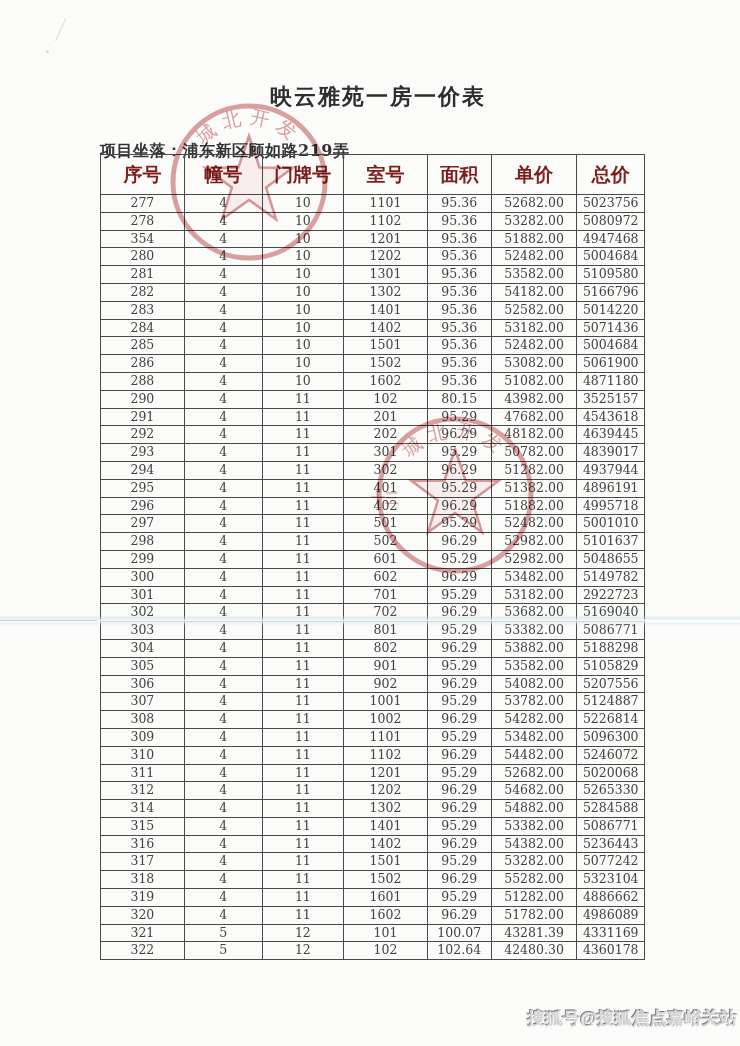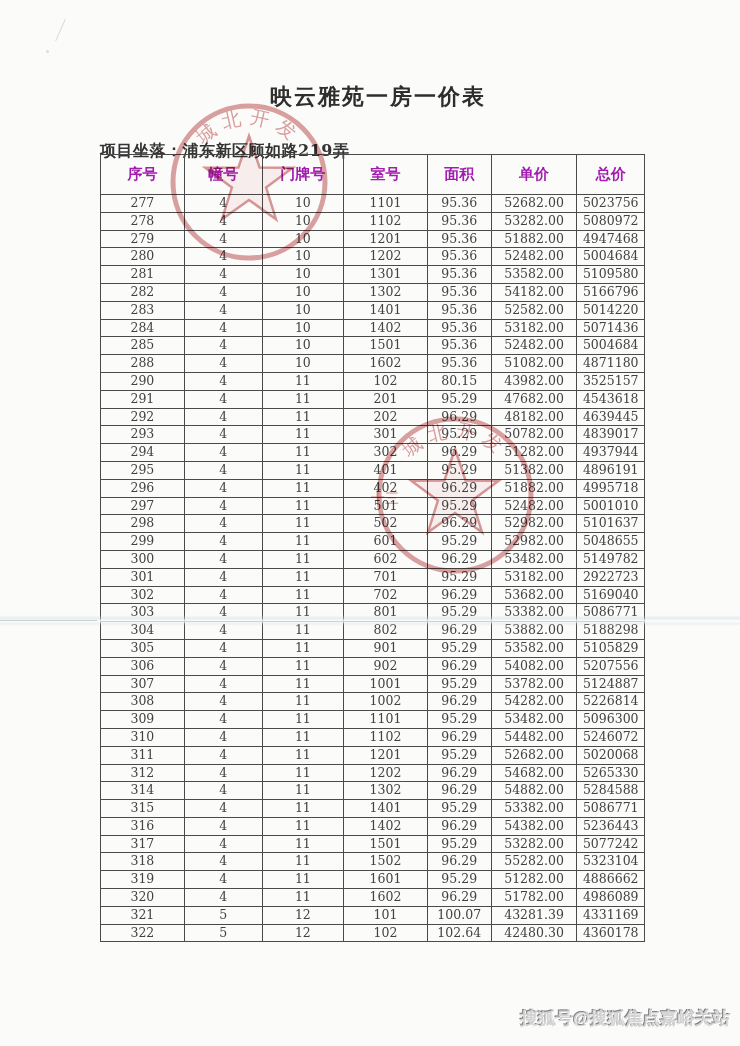--- a/index.html
+++ b/index.html
@@ -24,21 +24,21 @@
     border-collapse:collapse;table-layout:fixed;
     background:transparent;
   }
   table.price th, table.price td{
     border:1px solid #4a4a4a;
     text-align:center;vertical-align:middle;
     overflow:hidden;white-space:nowrap;
     padding:0;
   }
   table.price th{
-    height:39px;font-size:15px;font-weight:700;color:#a21caf;
+    height:39px;font-size:19px;font-weight:700;color:#7f1d1d;
   }
   table.price td{
     height:16.8px;line-height:16.8px;font-size:12.5px;color:#424242;
   }
   col.c1{width:15.4%}col.c2{width:14.3%}col.c3{width:15.0%}
   col.c4{width:15.4%}col.c5{width:11.7%}col.c6{width:15.8%}col.c7{width:12.4%}
 
   .stamp{
     position:absolute;width:170px;height:170px;
     mix-blend-mode:multiply;filter:blur(0.6px);
@@ -65,21 +65,21 @@
     position:absolute;left:60px;top:18px;width:1px;height:24px;
     background:rgba(150,150,150,0.30);transform:rotate(24deg);
     pointer-events:none;
   }
   .artifact-dot{
     position:absolute;left:46px;top:50px;width:3px;height:3px;
     border-radius:50%;background:rgba(150,150,150,0.30);
     pointer-events:none;
   }
   .watermark{
-    position:absolute;top:1007px;right:10px;
+    position:absolute;top:1007px;right:3px;
     font-family:"Liberation Sans","DejaVu Sans",sans-serif;
     font-size:17px;font-weight:700;letter-spacing:0.5px;
     color:#d2d2d2;
     text-shadow:1px 1px 0 #ffffff,-1px -1px 0 #7e7e7e,
                 1px -1px 0 #c0c0c0,-1px 1px 0 #ededed;
   }
 </style>
 </head>
 <body>
 
@@ -126,21 +126,21 @@
         <tr>
           <td>278</td>
           <td>4</td>
           <td>10</td>
           <td>1102</td>
           <td>95.36</td>
           <td>53282.00</td>
           <td>5080972</td>
         </tr>
         <tr>
-          <td>279</td>
+          <td>354</td>
           <td>4</td>
           <td>10</td>
           <td>1201</td>
           <td>95.36</td>
           <td>51882.00</td>
           <td>4947468</td>
         </tr>
         <tr>
           <td>280</td>
           <td>4</td>
@@ -187,20 +187,29 @@
           <td>5071436</td>
         </tr>
         <tr>
           <td>285</td>
           <td>4</td>
           <td>10</td>
           <td>1501</td>
           <td>95.36</td>
           <td>52482.00</td>
           <td>5004684</td>
+        </tr>
+        <tr>
+          <td>286</td>
+          <td>4</td>
+          <td>10</td>
+          <td>1502</td>
+          <td>95.36</td>
+          <td>53082.00</td>
+          <td>5061900</td>
         </tr>
         <tr>
           <td>288</td>
           <td>4</td>
           <td>10</td>
           <td>1602</td>
           <td>95.36</td>
           <td>51082.00</td>
           <td>4871180</td>
         </tr>

